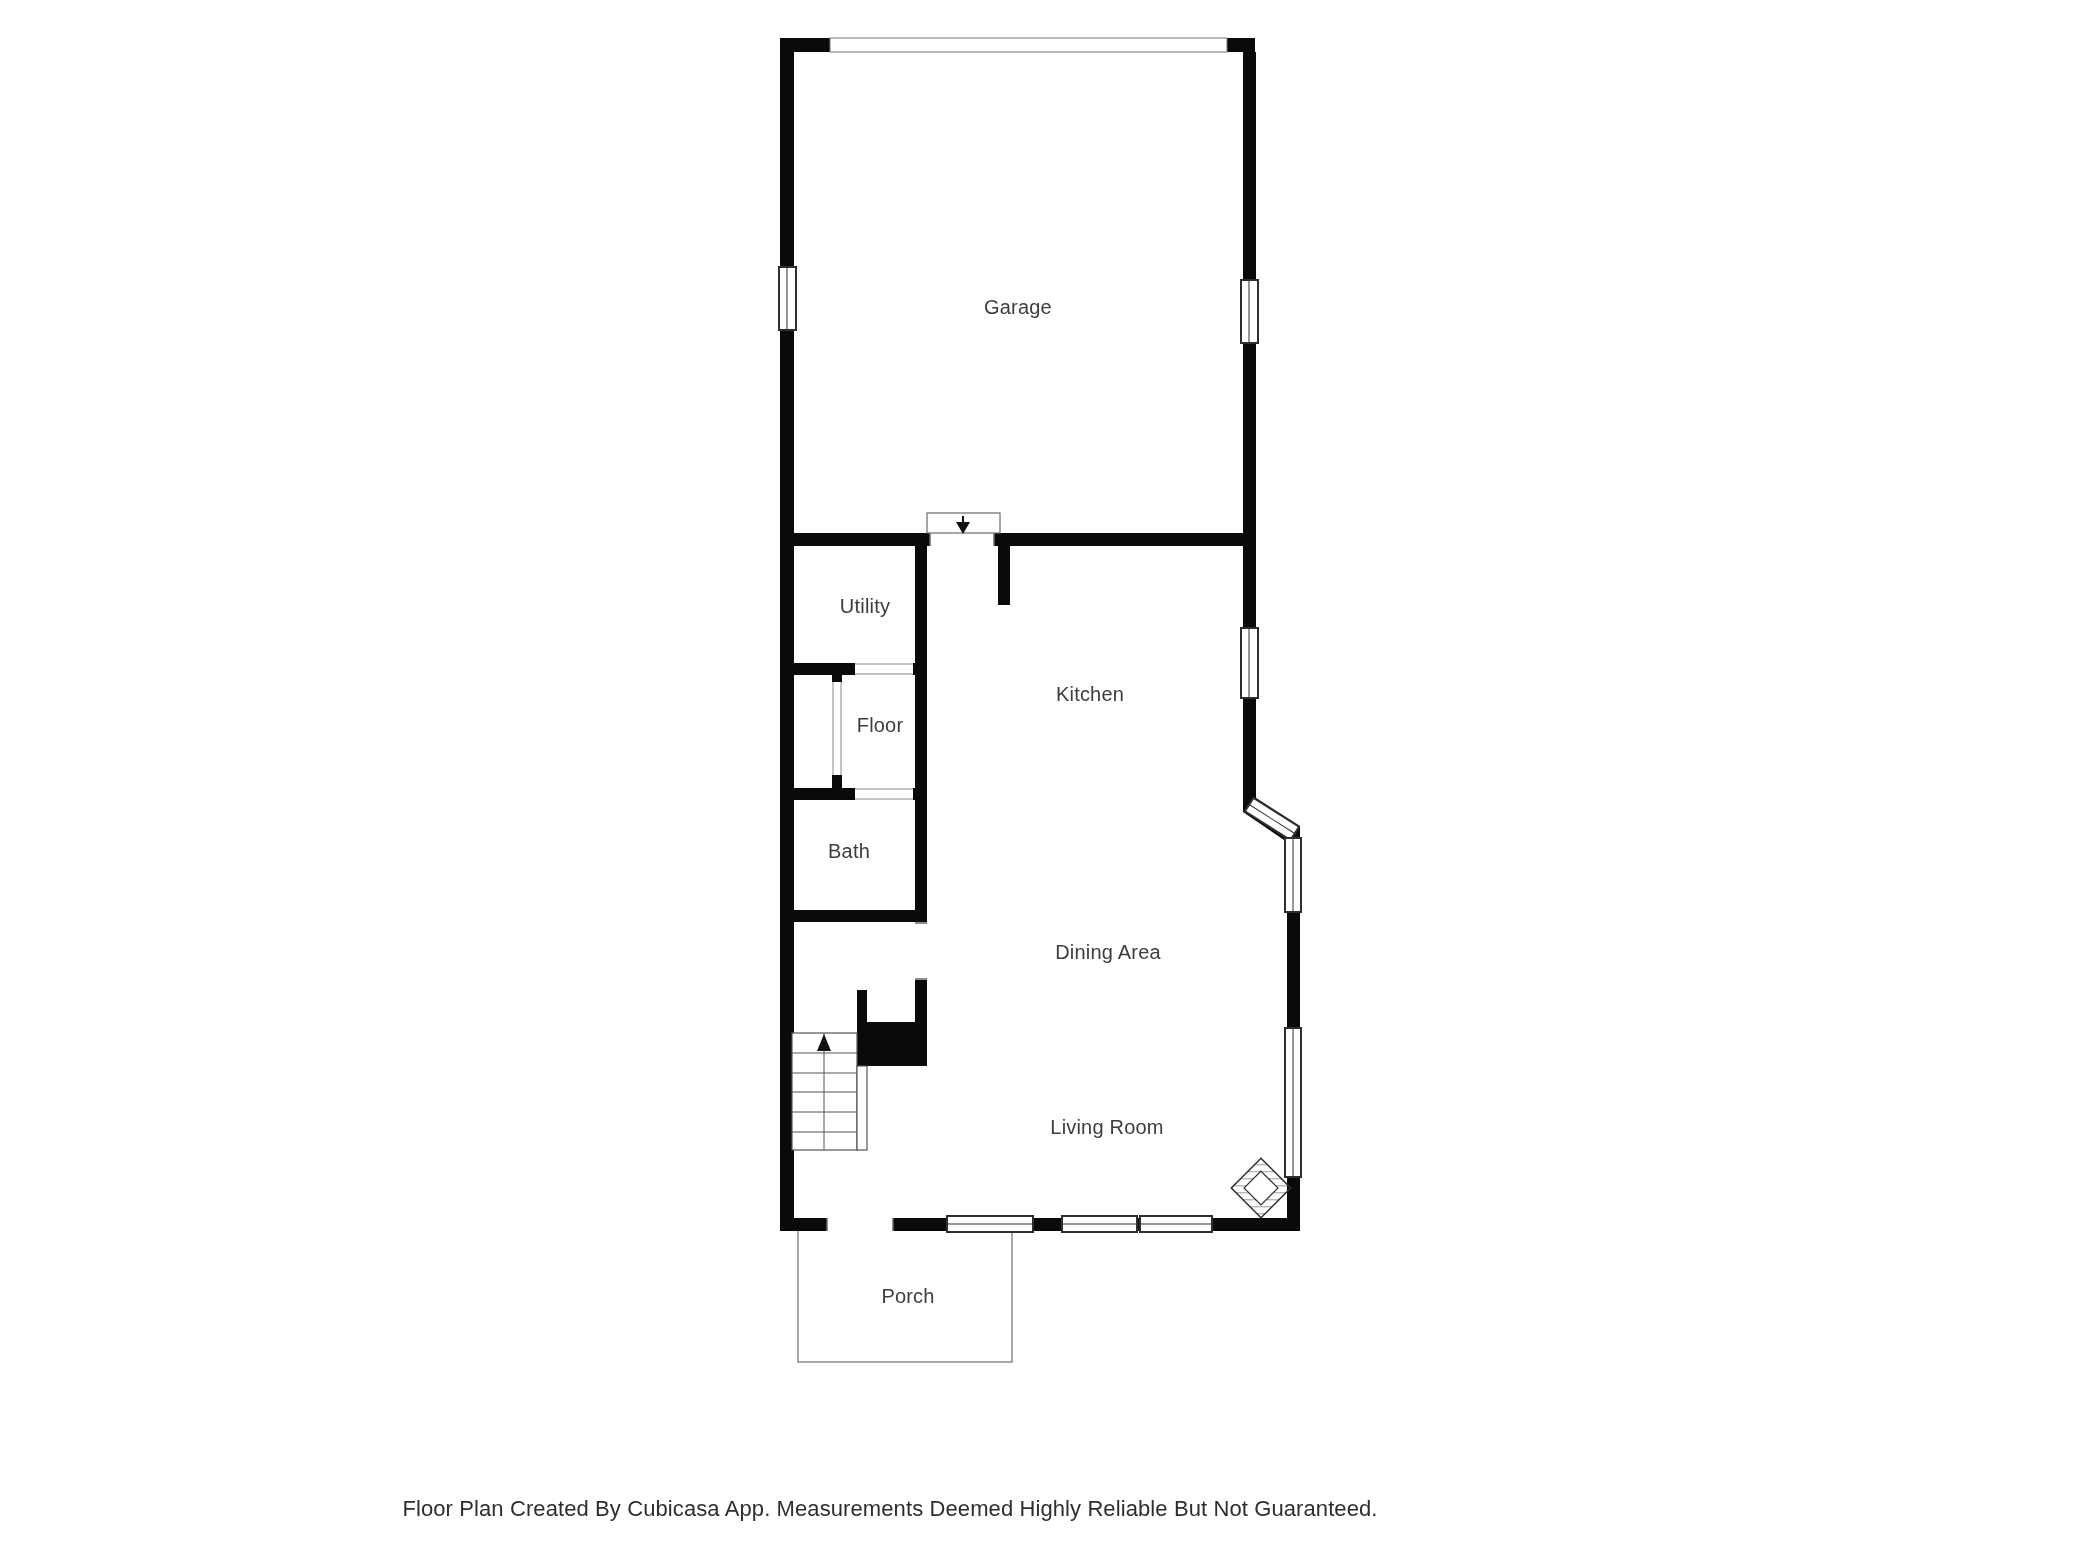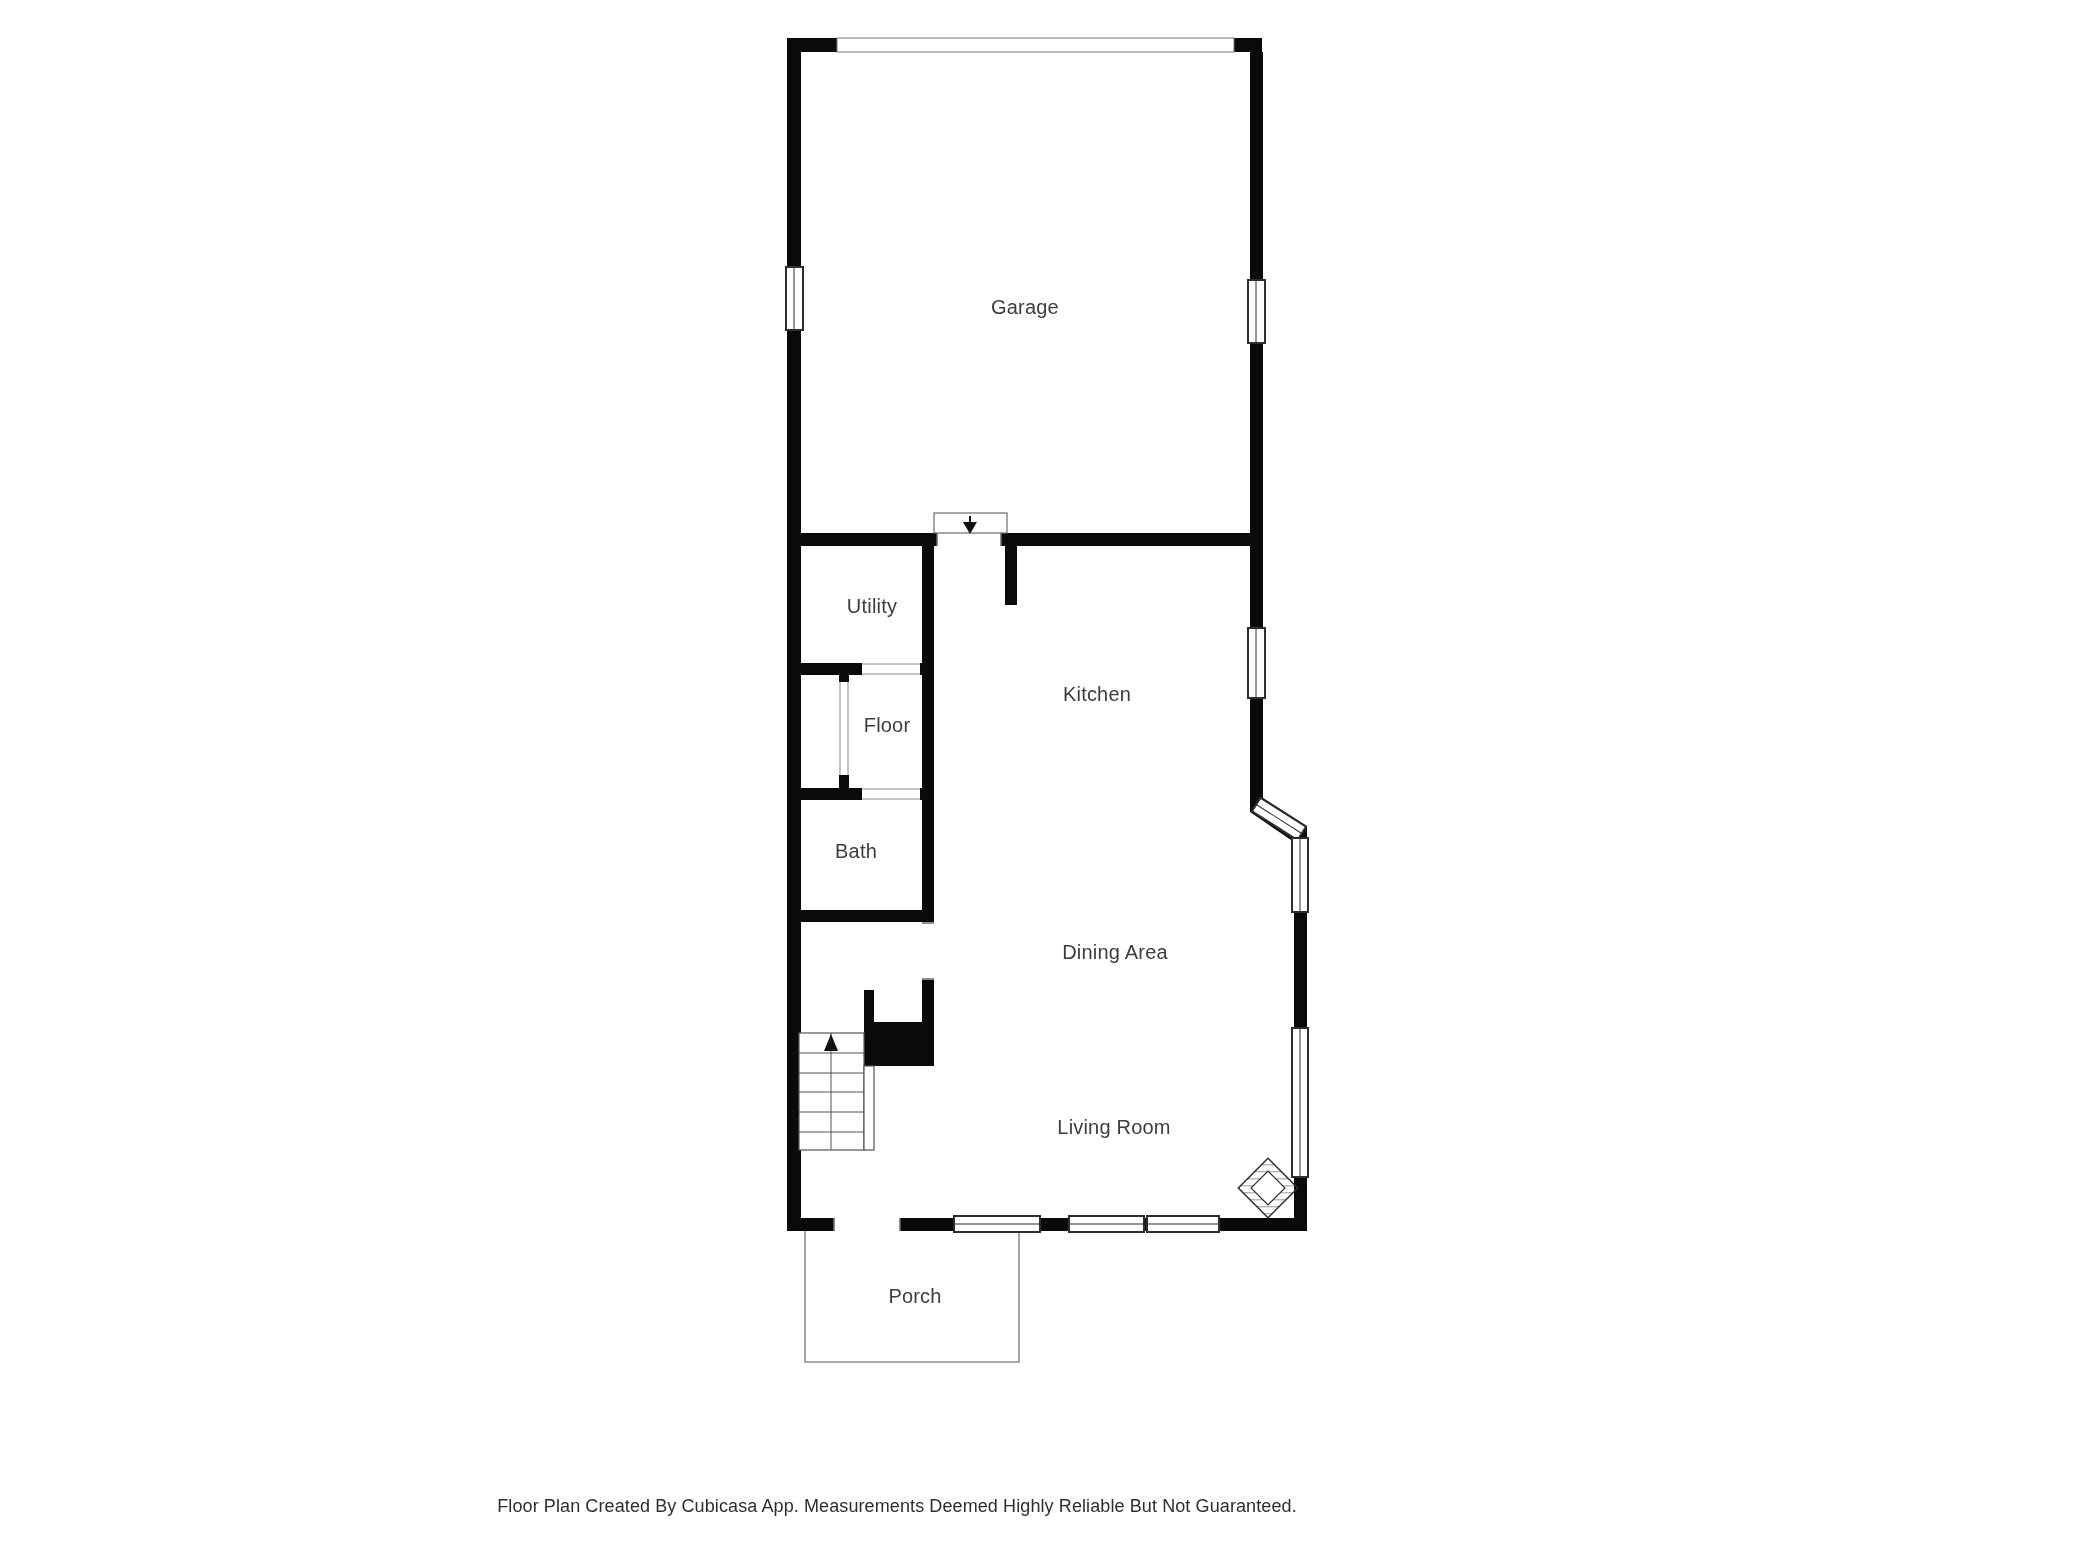--- a/index.html
+++ b/index.html
@@ -1,23 +1,23 @@
 <!DOCTYPE html>
 <html><head>
 <meta charset="utf-8">
 <style>
   html,body{margin:0;padding:0;background:#ffffff;}
   body{width:2080px;height:1560px;position:relative;overflow:hidden;
        font-family:"Liberation Sans","DejaVu Sans",sans-serif;}
-  #plan-wrap{position:absolute;left:0;top:0;width:1780px;height:1560px;margin-left:7px;}
+  #plan-wrap{position:absolute;left:0;top:0;width:1780px;height:1560px;}
   svg{position:absolute;left:0;top:0;}
   .room-label{position:absolute;transform:translate(-50%,-50%);
       font-size:20px;color:#3d3d3d;white-space:nowrap;letter-spacing:.2px;}
   .footer{position:absolute;left:0;right:0;top:1496px;text-align:center;
-      font-size:18px;color:#2e2e2e;letter-spacing:.1px;}
+      font-size:22px;color:#2e2e2e;letter-spacing:.1px;}
 </style>
 </head>
 <body>
 
 <div id="plan-wrap">
 
 <svg width="2080" height="1560" viewBox="0 0 2080 1560">
   <defs>
     <pattern id="hatch" width="7" height="7" patternUnits="userSpaceOnUse" patternTransform="rotate(45)">
       <line x1="0" y1="0" x2="0" y2="7" stroke="#555" stroke-width="1.2"></line>

